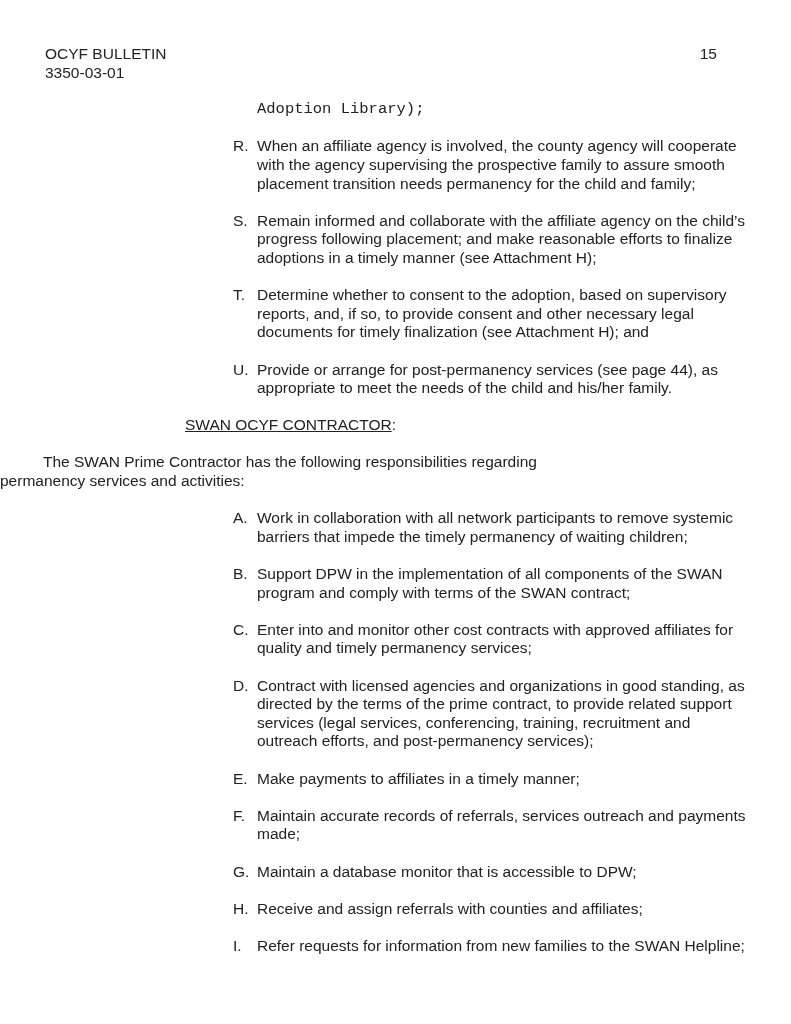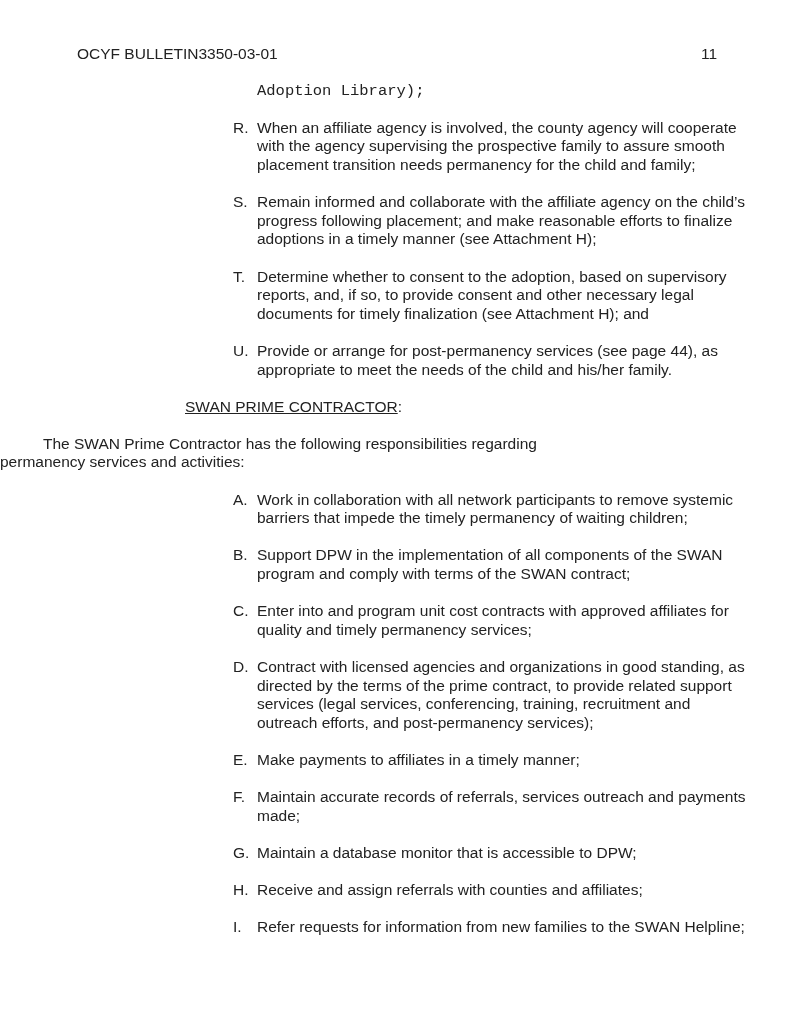--- a/index.html
+++ b/index.html
@@ -14,21 +14,21 @@
     color: #222222;
     overflow: hidden;
     box-sizing: border-box;
   }
   .header {
     display: flex;
     justify-content: space-between;
     align-items: flex-start;
     padding: 45px 74px 0 45px;
   }
-  .header-left { display: flex; flex-direction: row; margin-left: 32px; }
+  .header-left { display: flex; flex-direction: column; }
   .content { margin-top: 18px; }
   .carryover {
     margin-left: 257px;
     margin-bottom: 18.6px;
     font-family: Liberation Mono, monospace;
   }
   .list-item {
     display: flex;
     margin-left: 233px;
     margin-bottom: 18.6px;
@@ -50,21 +50,21 @@
 </head>
 <body>
 
 <div class="page">
 
   <div class="header">
     <div class="header-left">
       <span>OCYF BULLETIN</span>
       <span>3350-03-01</span>
     </div>
-    <span>11</span>
+    <span>15</span>
   </div>
 
   <div class="content">
 
     <div class="carryover">Adoption Library);</div>
 
     <div class="list-item">
       <span class="letter">R.</span>
       <span class="text">When an affiliate agency is involved, the county agency will cooperate with the agency supervising the prospective family to assure smooth placement transition needs permanency for the child and family;</span>
     </div>
@@ -75,36 +75,36 @@
     <div class="list-item">
       <span class="letter">T.</span>
       <span class="text">Determine whether to consent to the adoption, based on supervisory reports, and, if so, to provide consent and other necessary legal documents for timely finalization (see Attachment H); and</span>
     </div>
     <div class="list-item">
       <span class="letter">U.</span>
       <span class="text">Provide or arrange for post-permanency services (see page 44), as appropriate to meet the needs of the child and his/her family.</span>
     </div>
 
     <div class="section-heading">
-      <span class="heading-underline">SWAN PRIME CONTRACTOR</span><span>:</span>
+      <span class="heading-underline">SWAN OCYF CONTRACTOR</span><span>:</span>
     </div>
 
     <div class="intro-paragraph">The SWAN Prime Contractor has the following responsibilities regarding permanency services and activities:</div>
 
     <div class="list-item">
       <span class="letter">A.</span>
       <span class="text">Work in collaboration with all network participants to remove systemic barriers that impede the timely permanency of waiting children;</span>
     </div>
     <div class="list-item">
       <span class="letter">B.</span>
       <span class="text">Support DPW in the implementation of all components of the SWAN program and comply with terms of the SWAN contract;</span>
     </div>
     <div class="list-item">
       <span class="letter">C.</span>
-      <span class="text">Enter into and program unit cost contracts with approved affiliates for quality and timely permanency services;</span>
+      <span class="text">Enter into and monitor other cost contracts with approved affiliates for quality and timely permanency services;</span>
     </div>
     <div class="list-item">
       <span class="letter">D.</span>
       <span class="text">Contract with licensed agencies and organizations in good standing, as directed by the terms of the prime contract, to provide related support services (legal services, conferencing, training, recruitment and outreach efforts, and post-permanency services);</span>
     </div>
     <div class="list-item">
       <span class="letter">E.</span>
       <span class="text">Make payments to affiliates in a timely manner;</span>
     </div>
     <div class="list-item">

